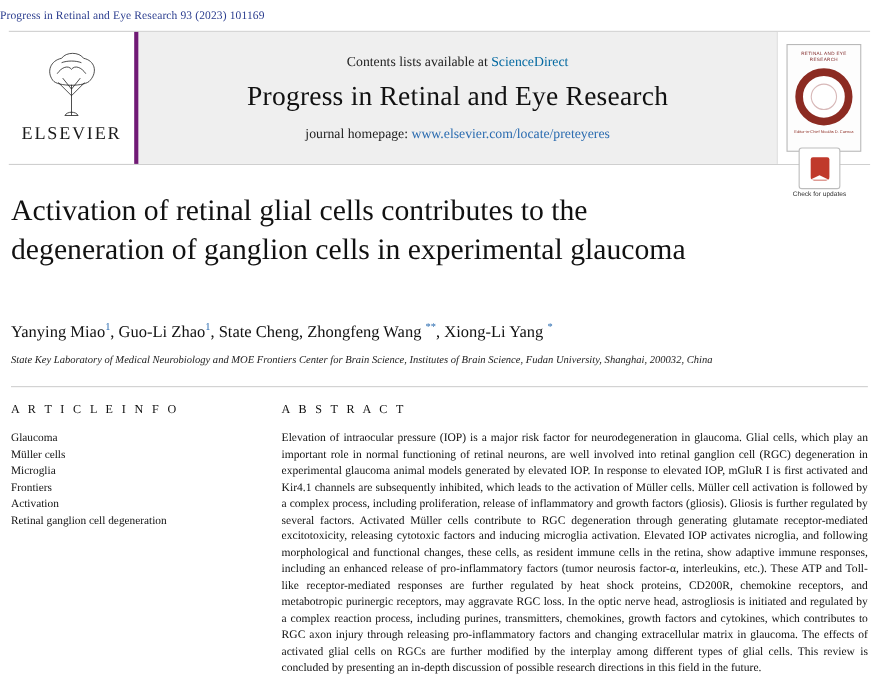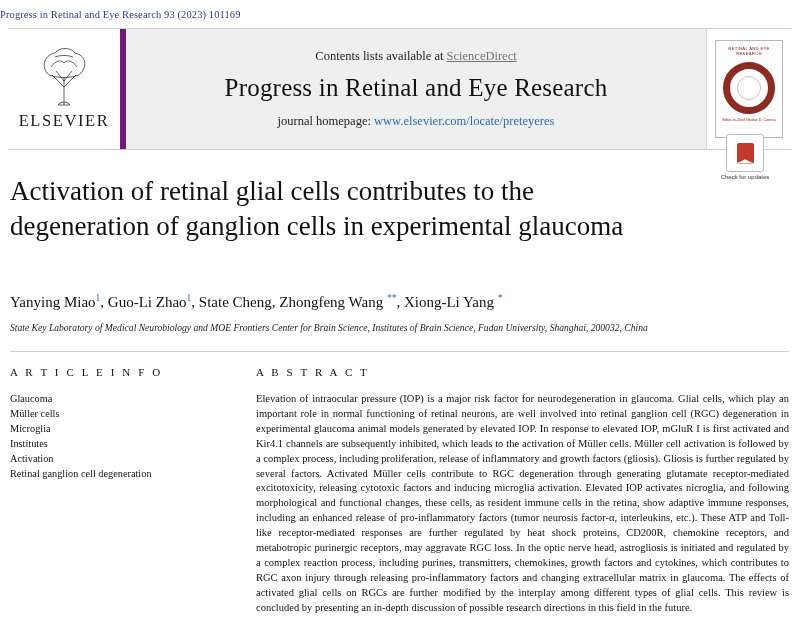--- a/index.html
+++ b/index.html
@@ -35,21 +35,21 @@
     margin: 8px 8px 0 8px;
     border-top: 1px solid #cfcfcf;
     border-bottom: 1px solid #cfcfcf;
     display: flex;
     align-items: stretch;
     height: 120px;
     background: #ffffff;
   }
   .masthead-left {
     width: 118px;
-    border-right: 6px solid #701a75;
+    border-right: 4px solid #701a75;
     display: flex;
     flex-direction: column;
     align-items: center;
     justify-content: center;
     padding: 2px 0 6px 0;
     box-sizing: border-box;
   }
   .elsevier-tree {
     width: 74px;
     height: 66px;
@@ -69,22 +69,21 @@
     align-items: center;
     justify-content: center;
     box-sizing: border-box;
   }
   .contents-line {
     font-size: 12.5px;
     color: #222222;
     margin-bottom: 10px;
   }
   .contents-line .sd {
-    color: #737373;
-    text-decoration: underline;
+    color: #0369a1;
   }
   .journal-title {
     font-size: 25px;
     color: #111111;
     margin-bottom: 12px;
     letter-spacing: 0.2px;
   }
   .homepage-line {
     font-size: 12.5px;
     color: #222222;
@@ -342,21 +341,21 @@
 
   <div class="rule"></div>
 
   <div class="body">
 
     <div class="col-left">
       <div class="sec-head">A R T I C L E  I N F O</div>
       <div class="keyword">Glaucoma</div>
       <div class="keyword">Müller cells</div>
       <div class="keyword">Microglia</div>
-      <div class="keyword">Institutes</div>
+      <div class="keyword">Frontiers</div>
       <div class="keyword">Activation</div>
       <div class="keyword">Retinal ganglion cell degeneration</div>
     </div>
 
     <div class="col-right">
       <div class="sec-head">A B S T R A C T</div>
       <div class="abstract-text">Elevation of intraocular pressure (IOP) is a major risk factor for neurodegeneration in glaucoma. Glial cells, which play an important role in normal functioning of retinal neurons, are well involved into retinal ganglion cell (RGC) degeneration in experimental glaucoma animal models generated by elevated IOP. In response to elevated IOP, mGluR I is first activated and Kir4.1 channels are subsequently inhibited, which leads to the activation of Müller cells. Müller cell activation is followed by a complex process, including proliferation, release of inflammatory and growth factors (gliosis). Gliosis is further regulated by several factors. Activated Müller cells contribute to RGC degeneration through generating glutamate receptor-mediated excitotoxicity, releasing cytotoxic factors and inducing microglia activation. Elevated IOP activates nicroglia, and following morphological and functional changes, these cells, as resident immune cells in the retina, show adaptive immune responses, including an enhanced release of pro-inflammatory factors (tumor neurosis factor-α, interleukins, etc.). These ATP and Toll-like receptor-mediated responses are further regulated by heat shock proteins, CD200R, chemokine receptors, and metabotropic purinergic receptors, may aggravate RGC loss. In the optic nerve head, astrogliosis is initiated and regulated by a complex reaction process, including purines, transmitters, chemokines, growth factors and cytokines, which contributes to RGC axon injury through releasing pro-inflammatory factors and changing extracellular matrix in glaucoma. The effects of activated glial cells on RGCs are further modified by the interplay among different types of glial cells. This review is concluded by presenting an in-depth discussion of possible research directions in this field in the future.</div>
     </div>
 
   </div>

